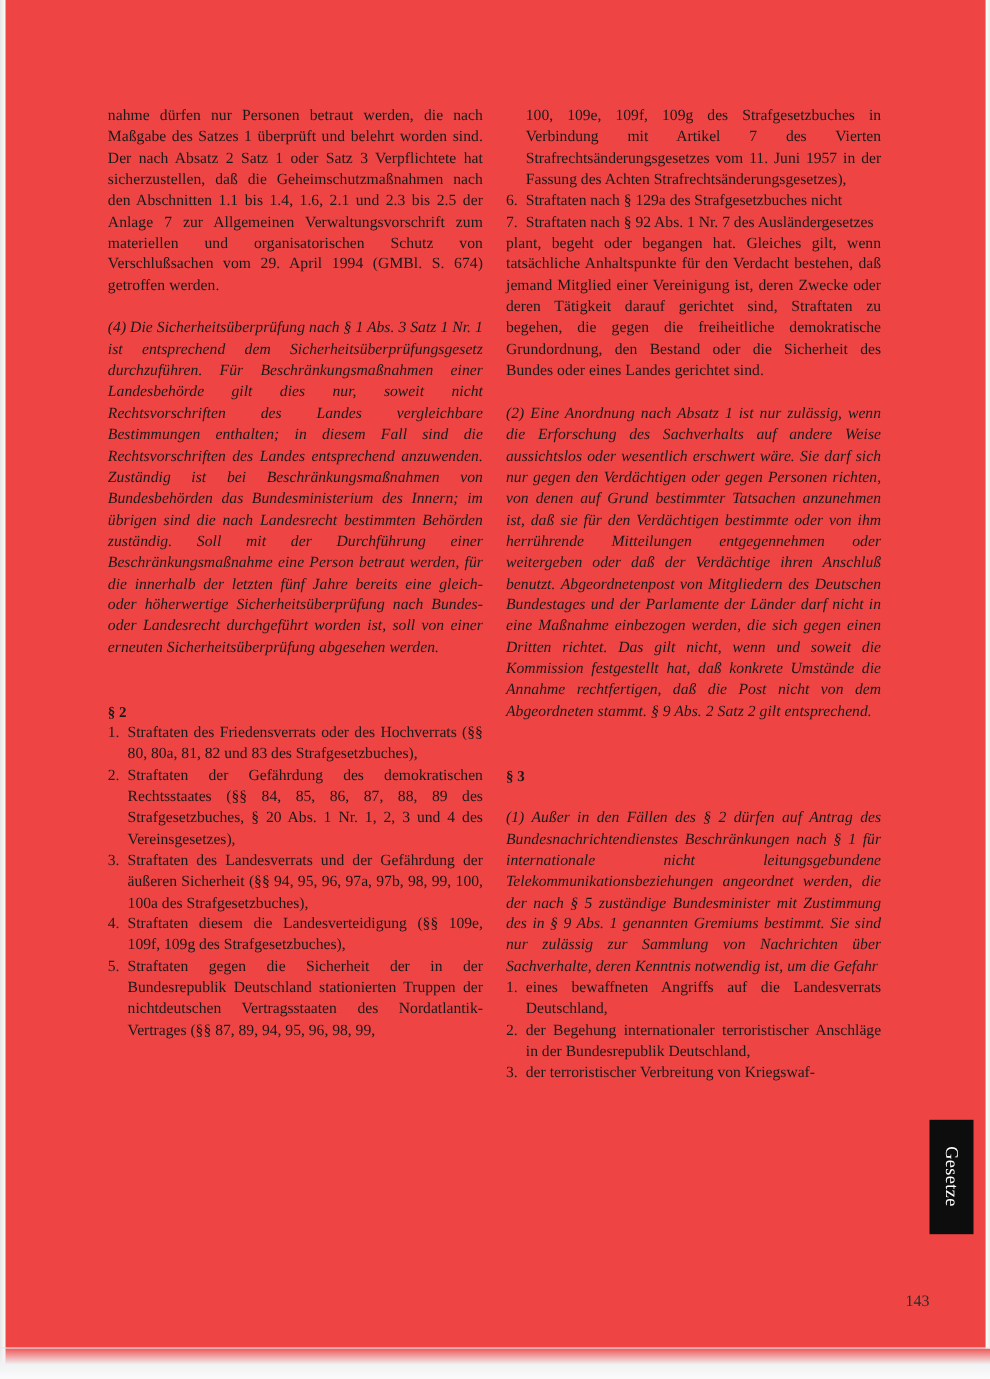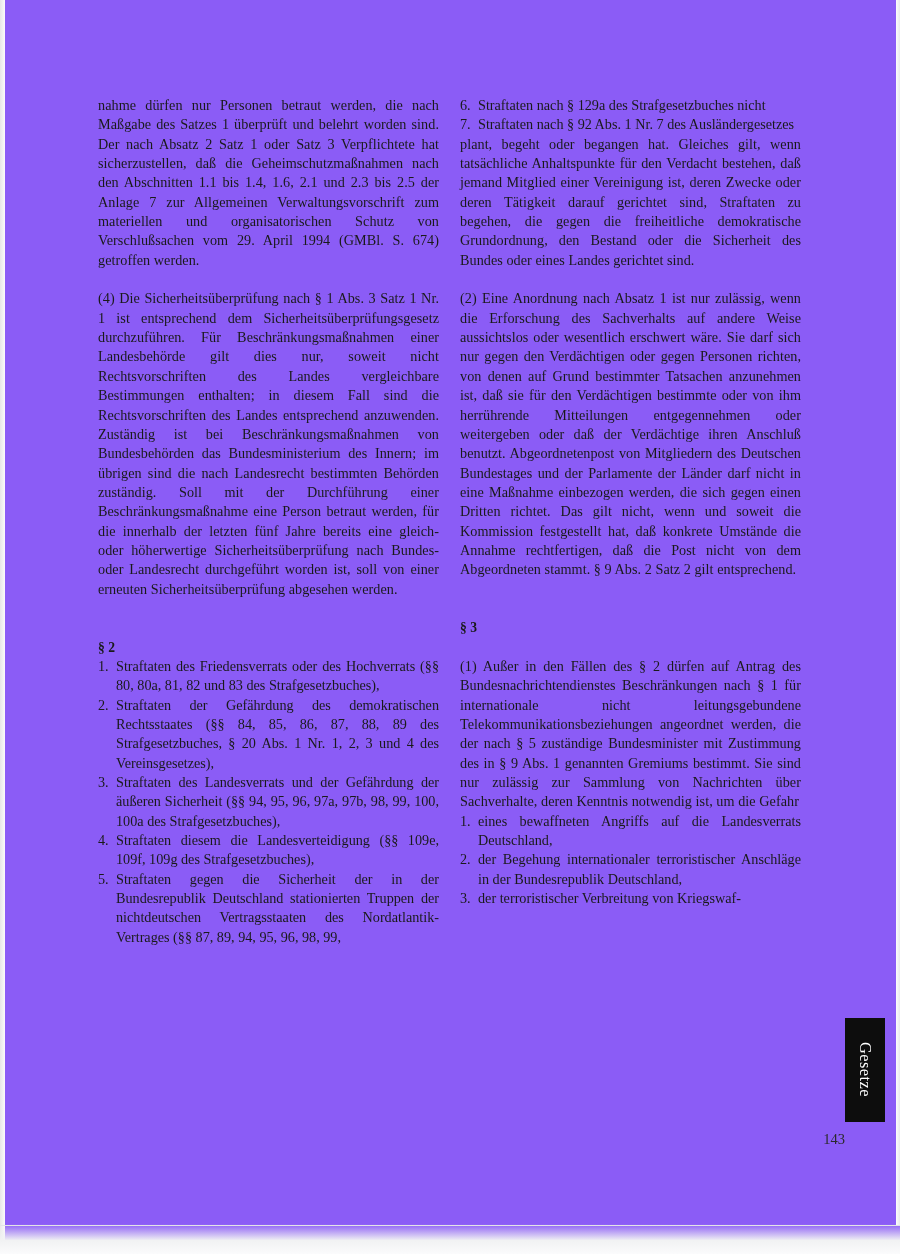--- a/index.html
+++ b/index.html
@@ -4,21 +4,21 @@
 <style>
   html, body {
     margin: 0;
     padding: 0;
     background: #ffffff;
   }
   #page {
     position: relative;
     width: 900px;
     height: 1254px;
-    background: #8b5cf6;
+    background: #ef4444;
     overflow: hidden;
     font-family: "Liberation Serif", "DejaVu Serif", serif;
     color: #1a1a1a;
   }
   
   #scan-left-edge {
     position: absolute;
     left: 0; top: 0;
     width: 5px; height: 1254px;
     background: linear-gradient(to right, #e6e6e6, #fbfbfb);
@@ -51,21 +51,21 @@
   #col-right { left: 460px; width: 341px; }
 
   p.para {
     margin: 0 0 0 0;
     font-size: 14.2px;
     line-height: 19.35px;
     text-align: justify;
     text-justify: inter-word;
     letter-spacing: 0.05px;
   }
-  p.para.gap-before { margin-top: 19.35px; }
+  p.para.gap-before { margin-top: 19.35px; font-style: italic; }
 
   h3.section-heading {
     margin: 0;
     font-size: 13.6px;
     line-height: 19.35px;
     font-weight: bold;
     text-align: left;
   }
   h3.gap-before { margin-top: 38.7px; }
 
@@ -108,21 +108,21 @@
     font-size: 16.5px;
     letter-spacing: 0.4px;
     writing-mode: vertical-rl;
     white-space: nowrap;
     font-family: "Liberation Serif", "DejaVu Serif", serif;
   }
 
   #page-number {
     position: absolute;
     left: 0;
-    top: 1131px;
+    top: 1175px;
     width: 845px;
     text-align: right;
     font-size: 14.5px;
     color: #2a2a2a;
   }
 </style>
 </head>
 <body>
 
 <div id="page">
@@ -163,20 +163,24 @@
         <span class="txt">Straftaten gegen die Sicherheit der in der Bundesrepublik Deutschland stationierten Truppen der nichtdeutschen Vertragsstaaten des Nordatlantik-Vertrages (§§ 87, 89, 94, 95, 96, 98, 99,</span>
       </li>
     </ol>
 
   </div>
 
   <div id="col-right" class="column">
 
     <ol class="numlist">
       <li>
+        <span class="num"></span>
+        <span class="txt">100, 109e, 109f, 109g des Strafgesetzbuches in Verbindung mit Artikel 7 des Vierten Strafrechtsänderungsgesetzes vom 11. Juni 1957 in der Fassung des Achten Strafrechtsänderungsgesetzes),</span>
+      </li>
+      <li>
         <span class="num">6.</span>
         <span class="txt">Straftaten nach § 129a des Strafgesetzbuches nicht</span>
       </li>
       <li>
         <span class="num">7.</span>
         <span class="txt">Straftaten nach § 92 Abs. 1 Nr. 7 des Ausländergesetzes</span>
       </li>
     </ol>
 
     <p class="para">plant, begeht oder begangen hat. Gleiches gilt, wenn tatsächliche Anhaltspunkte für den Verdacht bestehen, daß jemand Mitglied einer Vereinigung ist, deren Zwecke oder deren Tätigkeit darauf gerichtet sind, Straftaten zu begehen, die gegen die freiheitliche demokratische Grundordnung, den Bestand oder die Sicherheit des Bundes oder eines Landes gerichtet sind.</p>

